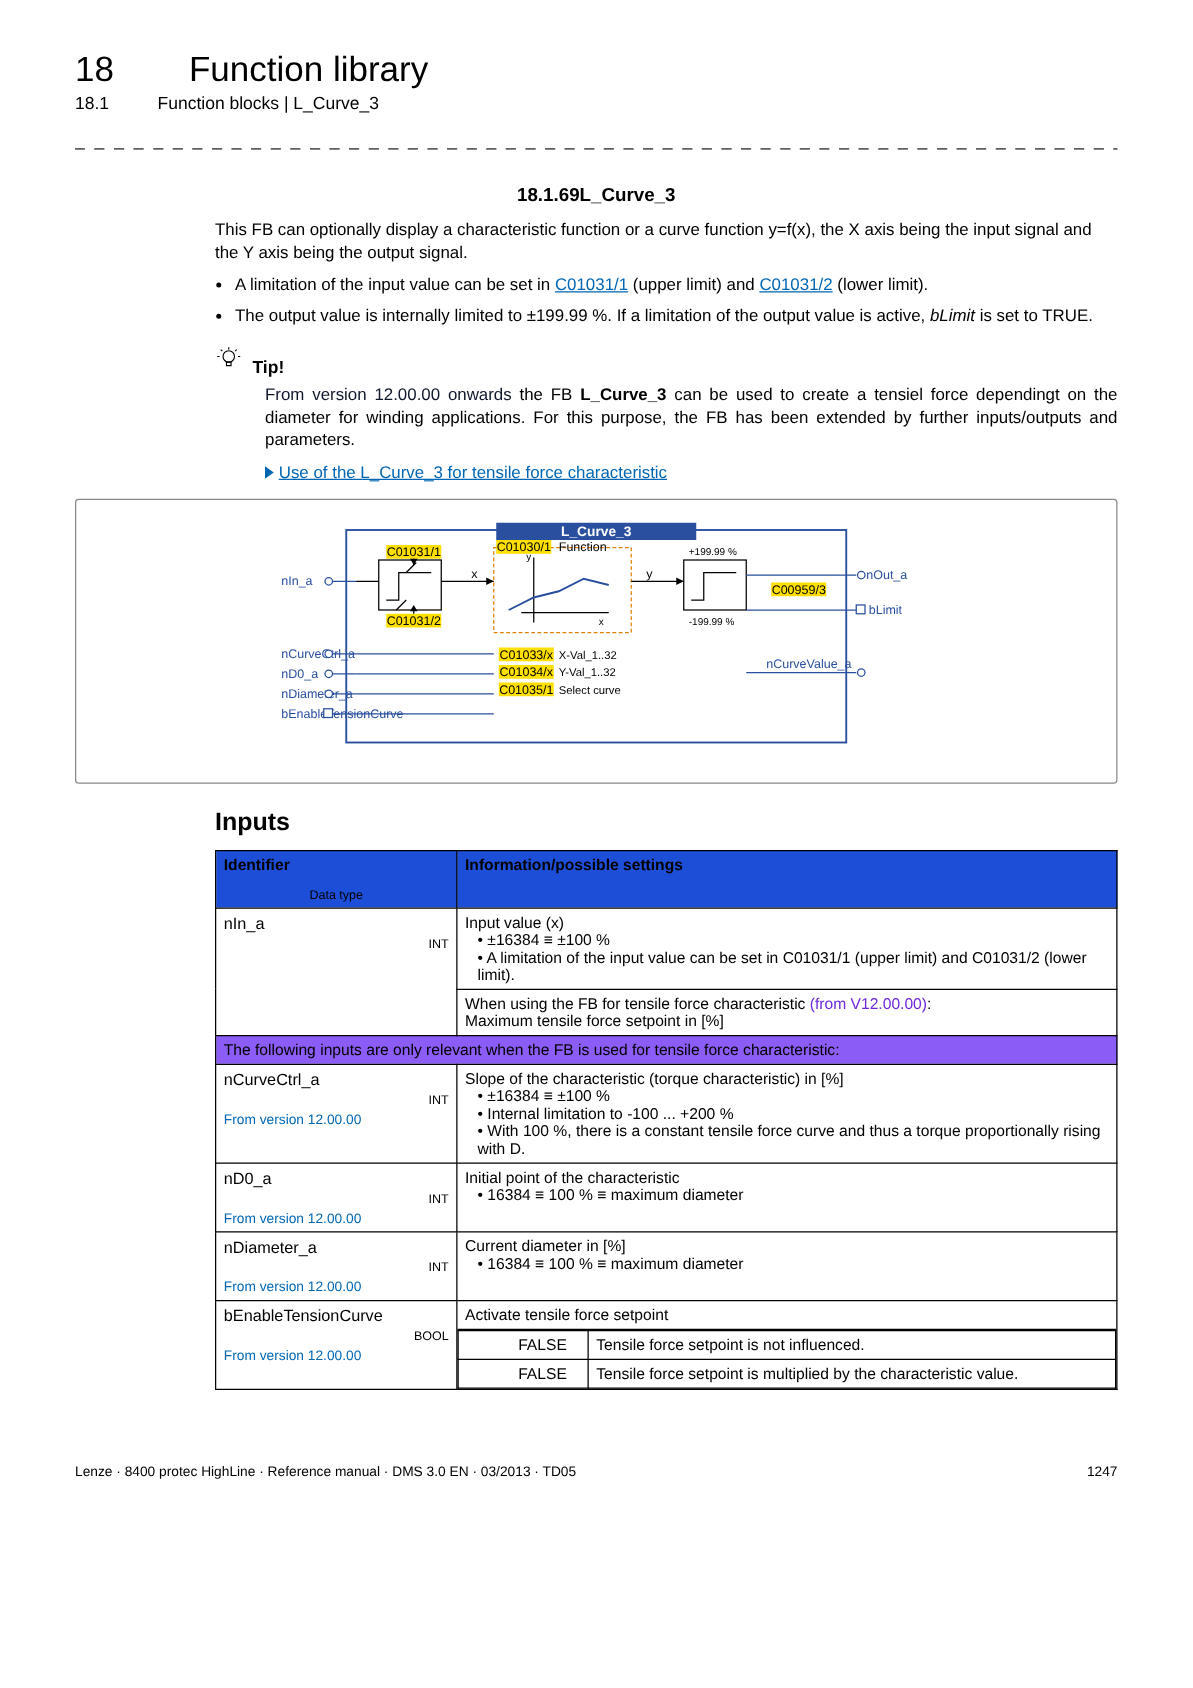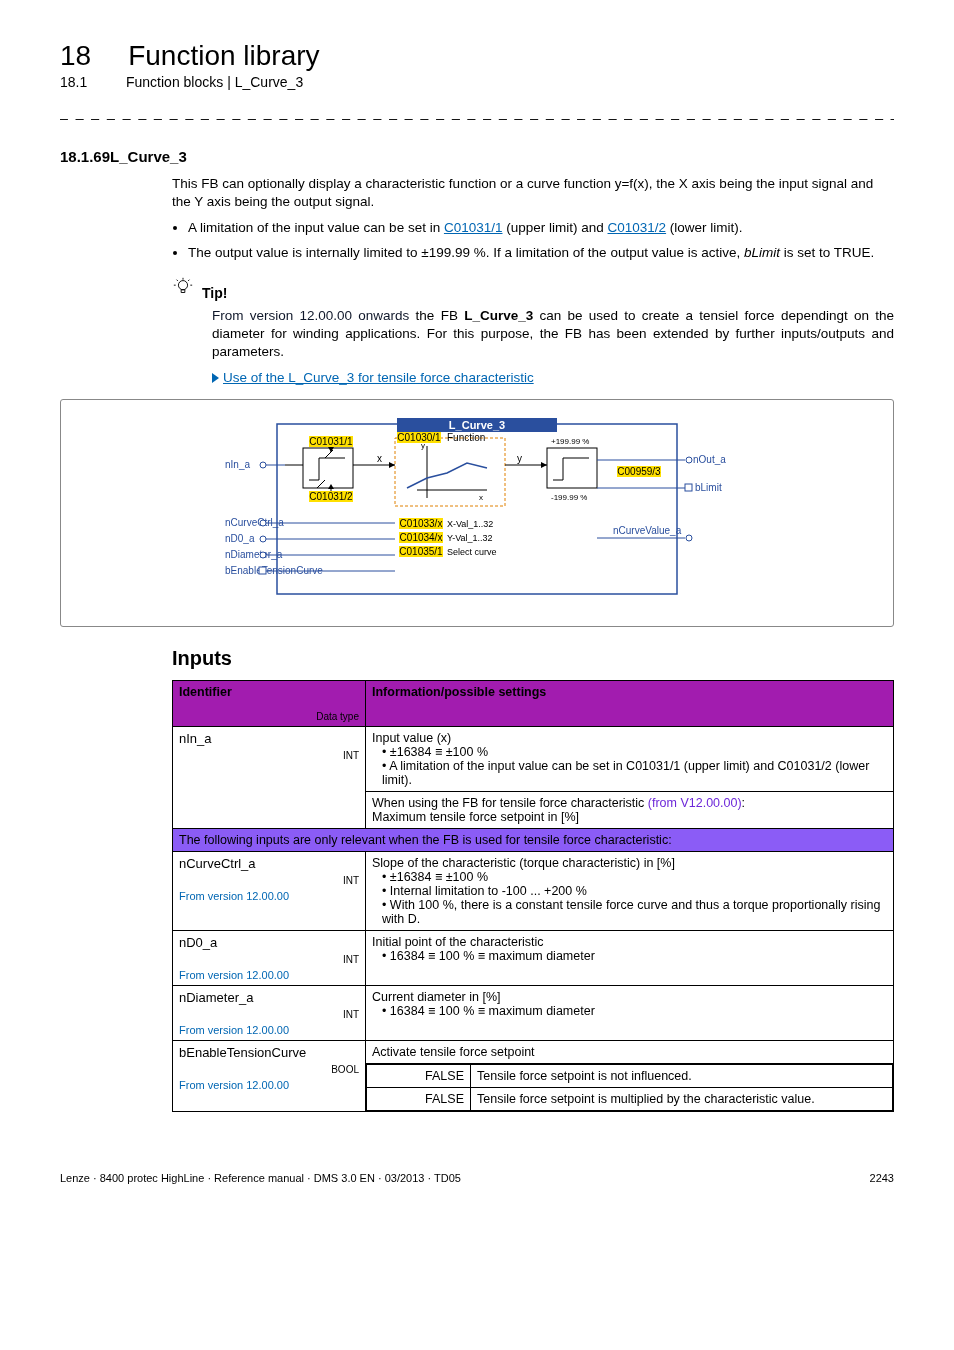--- a/index.html
+++ b/index.html
@@ -10,21 +10,21 @@
     color: #000;
     width: 954px;
   }
   .page {
     padding: 40px 60px 60px 60px;
     box-sizing: border-box;
   }
   .chapter-line {
     display: flex;
     align-items: baseline;
-    gap: 37px;
+    gap: 60px;
     margin-bottom: 2px;
   }
   .chapter-num { font-size: 28px; font-weight: 400; }
   .chapter-title { font-size: 28px; font-weight: 400; }
   .sub-line {
     display: flex;
     align-items: baseline;
     gap: 18px;
     margin-bottom: 14px;
     font-size: 14px;
@@ -36,20 +36,21 @@
     font-size: 14px;
     white-space: nowrap;
     overflow: hidden;
     margin-bottom: 28px;
   }
   .sec-heading {
     display: flex;
     font-weight: 700;
     font-size: 15px;
     margin-bottom: 10px;
+    justify-content: center;
   }
   .body-indent { margin-left: 112px; }
   p { margin: 0 0 8px 0; font-size: 13.5px; line-height: 1.35; }
   .bullets { margin: 4px 0 14px 0; padding-left: 16px; font-size: 13.5px; }
   .bullets li { margin-bottom: 6px; line-height: 1.35; }
   a.link { color: #0066b3; text-decoration: underline; }
   .tip-row {
     display: flex;
     align-items: flex-end;
     gap: 8px;
@@ -77,29 +78,29 @@
     border-collapse: collapse;
     width: 100%;
     font-size: 12.5px;
   }
   table.inputs th, table.inputs td {
     border: 1px solid #000;
     padding: 4px 6px;
     vertical-align: top;
     text-align: left;
   }
-  table.inputs th { background: #a21caf; font-weight:700; }
-  .dtype-label { font-size:10px; display:block; text-align:right; margin-top:12px; font-weight:400; color:#000;}
+  table.inputs th { background: #1d4ed8; font-weight:700; }
+  .dtype-label { font-size:10px; display:block; text-align:center; margin-top:12px; font-weight:400; color:#000;}
   .ident-cell .name { font-size:13px; }
   .ident-cell .dt { font-size:10px; display:block; text-align:right; margin-top:4px; }
   .ident-cell .ver { color:#0066b3; font-size:11px; display:block; margin-top:4px;}
   .span-row td { background:#8b5cf6; }
   .inner-table { border-collapse:collapse; width:100%; }
   .inner-table td { border:1px solid #000; padding:4px 6px; font-size:12.5px;}
-  .inner-table td:first-child { width:60px; text-align:right;padding-left:37px; }
+  .inner-table td:first-child { width:60px; text-align:center;padding-left:37px; }
   .footer { font-size:11px; color:#000; position:relative; margin-top:60px; display:flex; justify-content:space-between;}
 </style>
 </head>
 <body>
 
 <div class="page">
 
   <div class="chapter-line">
     <span class="chapter-num">18</span>
     <span class="chapter-title">Function library</span>
@@ -331,16 +332,16 @@
           </tbody>
               </table>
         </td>
       </tr>
     </tbody>
       </table>
   </div>
 
   <div class="footer">
     <span>Lenze · 8400 protec HighLine · Reference manual · DMS 3.0 EN · 03/2013 · TD05</span>
-    <span>2243</span>
+    <span>1247</span>
   </div>
 
 </div>
 
 </body></html>

